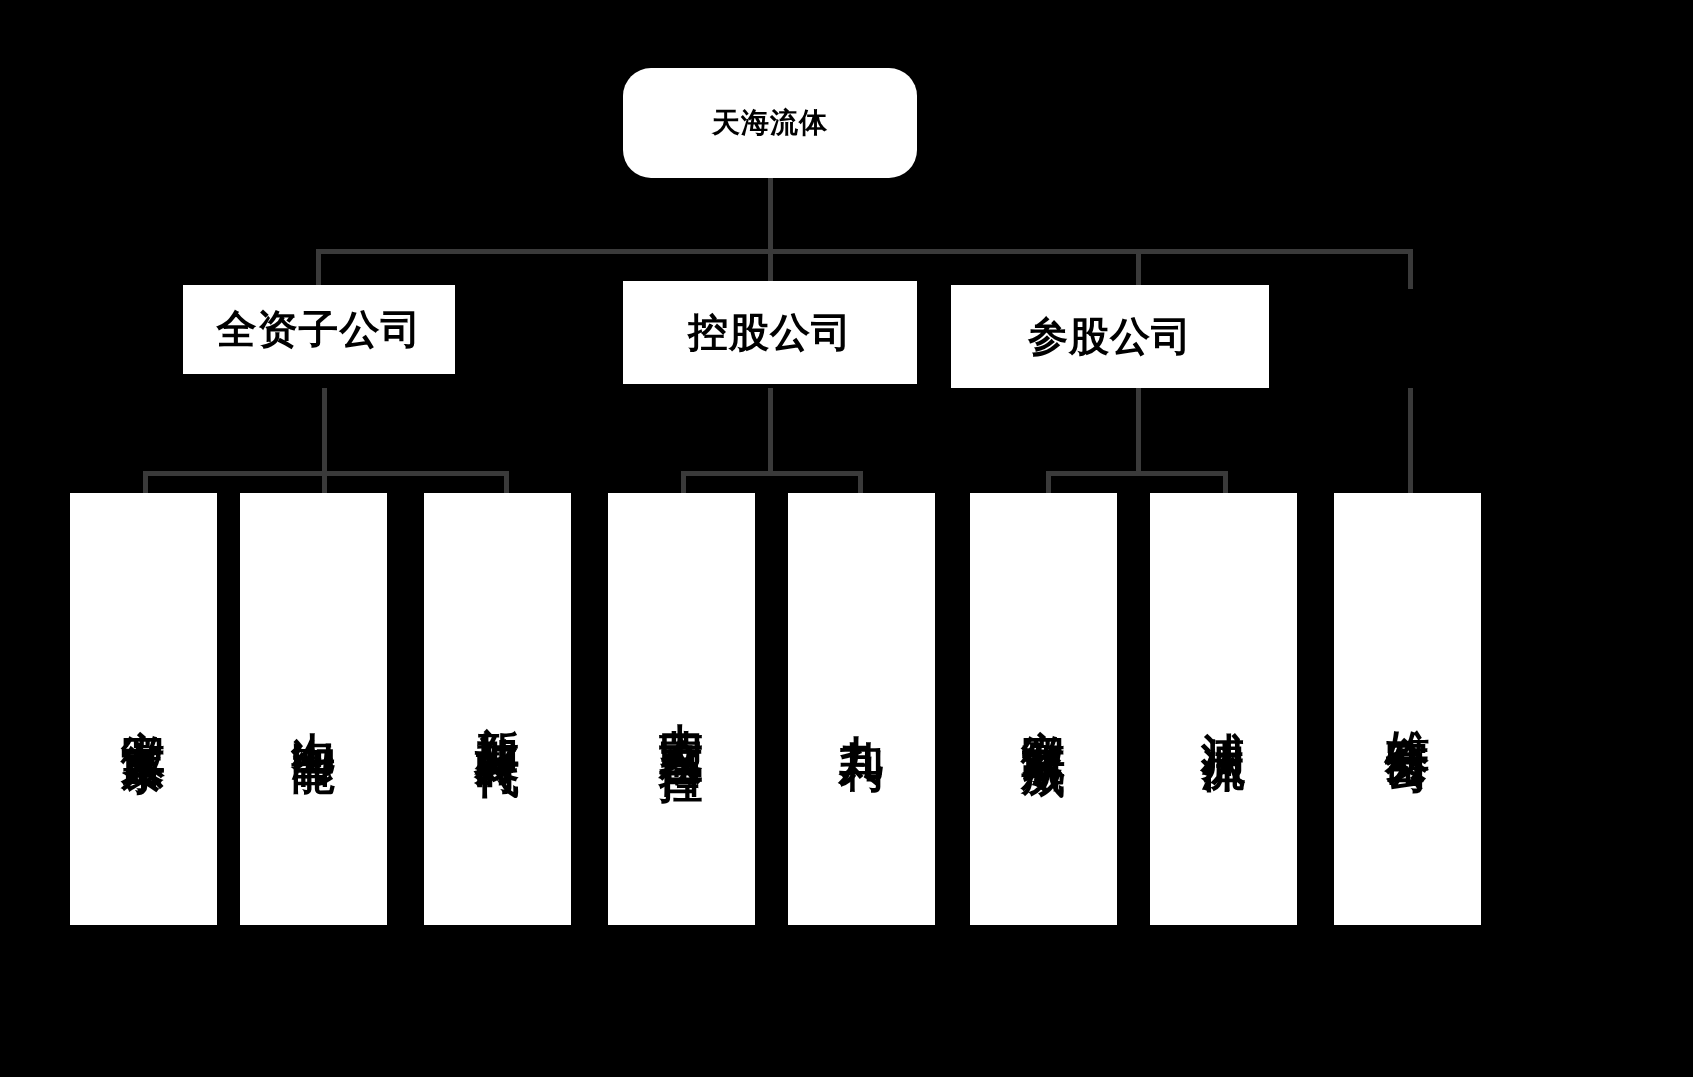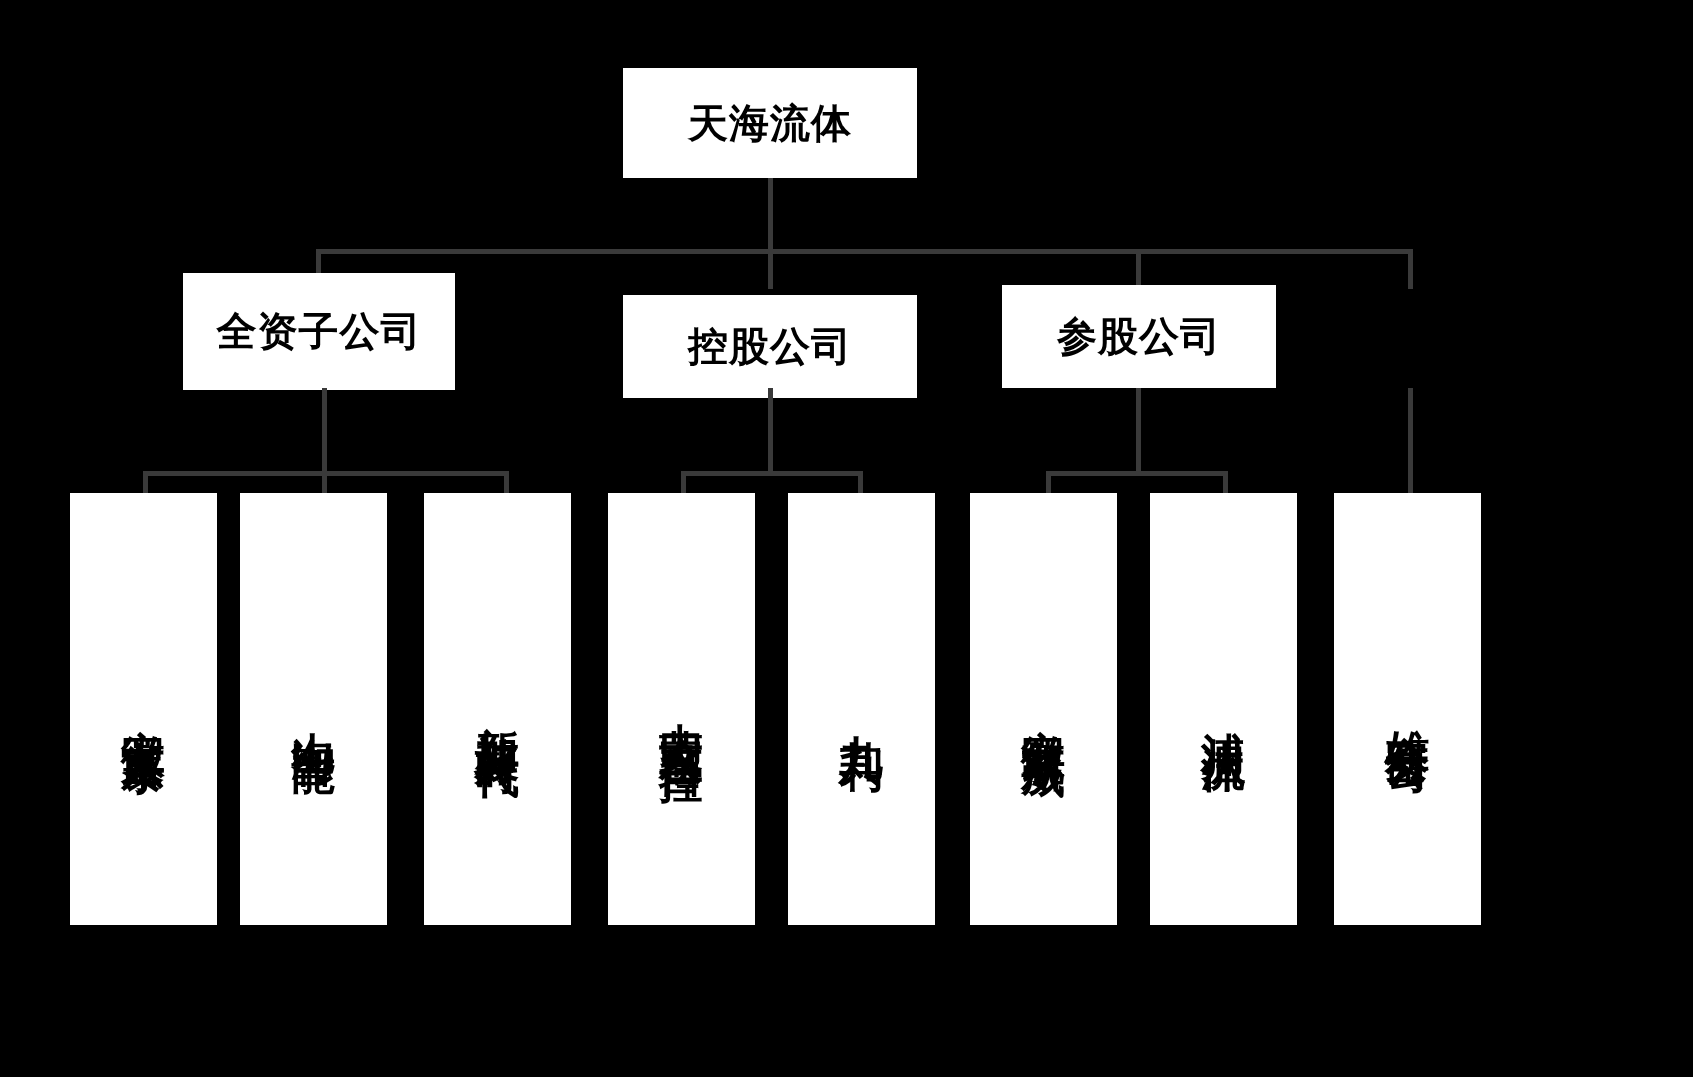--- a/index.html
+++ b/index.html
@@ -17,21 +17,21 @@
     position:absolute;
     background:#ffffff;
     color:#000000;
     display:flex;
     align-items:center;
     justify-content:center;
     box-sizing:border-box;
     font-weight:bold;
     letter-spacing:1px;
   }
-  .node.root{font-size:40px;}
+  .node.root{font-size:28px;border-radius:28px;}
   .node.lvl2{font-size:40px;}
 
   
   .node.leaf{
     writing-mode:vertical-rl;
     text-orientation:upright;
     font-size:44px;
     letter-spacing:6px;
     line-height:1;
     align-items:center;
@@ -49,25 +49,25 @@
 
   <div class="line vline" style="left:768px;top:178px;width:5px;height:75px;"></div>
 
   <div class="line hline" style="left:316px;top:249px;width:1097px;height:5px;"></div>
 
   <div class="line vline" style="left:316px;top:249px;width:5px;height:40px;"></div>
   <div class="line vline" style="left:768px;top:249px;width:5px;height:40px;"></div>
   <div class="line vline" style="left:1136px;top:249px;width:5px;height:40px;"></div>
   <div class="line vline" style="left:1408px;top:249px;width:5px;height:40px;"></div>
 
-  <div class="node lvl2" style="left:183px;top:273px;width:272px;height:117px;">全资子公司</div>
+  <div class="node lvl2" style="left:183px;top:285px;width:272px;height:89px;">全资子公司</div>
 
-  <div class="node lvl2" style="left:623px;top:295px;width:294px;height:103px;">控股公司</div>
+  <div class="node lvl2" style="left:623px;top:281px;width:294px;height:103px;">控股公司</div>
 
-  <div class="node lvl2" style="left:1002px;top:285px;width:274px;height:103px;text-align:right;">参股公司</div>
+  <div class="node lvl2" style="left:951px;top:285px;width:318px;height:103px;text-align:right;">参股公司</div>
 
 
   <div class="line vline" style="left:322px;top:388px;width:5px;height:87px;"></div>
   <div class="line hline" style="left:143px;top:471px;width:366px;height:5px;"></div>
   <div class="line vline" style="left:143px;top:471px;width:5px;height:25px;"></div>
   <div class="line vline" style="left:322px;top:471px;width:5px;height:25px;"></div>
   <div class="line vline" style="left:504px;top:471px;width:5px;height:25px;"></div>
 
   <div class="line vline" style="left:768px;top:388px;width:5px;height:87px;"></div>
   <div class="line hline" style="left:681px;top:471px;width:182px;height:5px;"></div>

